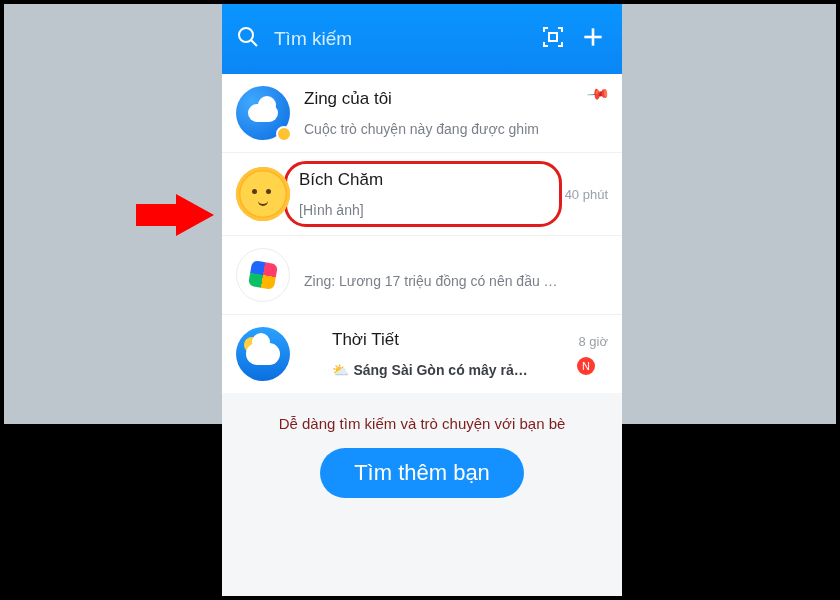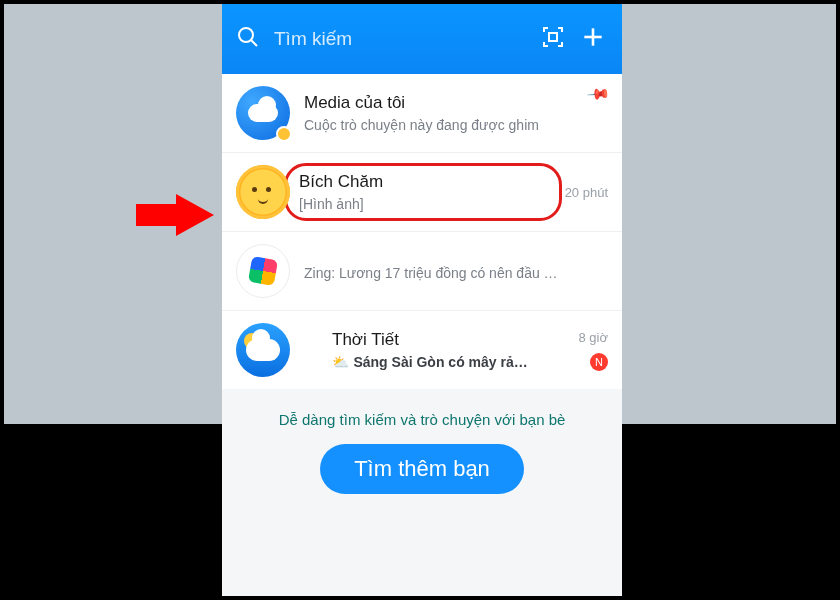--- a/index.html
+++ b/index.html
@@ -9,27 +9,27 @@
   .header{height:70px;background:linear-gradient(180deg,#0a95ff,#0a86f5);display:flex;align-items:center;padding:0 14px;}
   .search-icon-svg{width:24px;height:24px;}
   .search-ph{flex:1;margin-left:14px;color:#d5ecff;font-size:19px;}
   .hicon{width:30px;text-align:center;margin-left:10px;}
   .list{}
   .row{display:flex;align-items:center;padding:12px 14px 12px 14px;border-bottom:1px solid #eef0f2;position:relative;background:#fff;}
   .row:last-of-type{border-bottom:none;gap:28px;}
   .av{width:54px;height:54px;border-radius:50%;flex-shrink:0;position:relative;}
   .txt{flex:1;margin-left:14px;min-width:0;}
   .name{font-size:17px;color:#1a1a1a;}
-  .sub{font-size:14px;color:#7b8088;margin-top:4px;white-space:nowrap;overflow:hidden;text-overflow:ellipsis;}
+  .sub{font-size:14px;color:#7b8088;margin-top:12px;white-space:nowrap;overflow:hidden;text-overflow:ellipsis;}
   .meta{font-size:13px;color:#9aa0a8;min-width:50px;text-align:right;}
   .pin{position:absolute;right:14px;top:12px;color:#cfd3d7;font-size:15px;transform:rotate(40deg);}
   .highlight{border:3px solid #e21b1b;border-radius:22px;padding:6px 12px;margin:-4px -4px -4px -6px;}
   .badge-n{width:18px;height:18px;border-radius:50%;background:#ff3b30;color:#fff;font-size:11px;display:flex;align-items:center;justify-content:center;margin-left:6px;}
   .footer{text-align:center;padding:22px 0;}
-  .ftxt{color:#0f766e;font-size:15px;margin-bottom:16px;}
+  .ftxt{color:#7f1d1d;font-size:15px;margin-bottom:16px;}
   .fbtn{display:inline-block;background:#1591ff;color:#fff;font-size:22px;padding:12px 34px;border-radius:999px;}
   
   .av-cloud{background:radial-gradient(circle at 30% 30%,#3fa8ff,#0a6be0);position:relative;}
   .av-cloud::after{content:"";position:absolute;left:12px;top:18px;width:30px;height:18px;background:#fff;border-radius:12px;}
   .av-cloud::before{content:"";position:absolute;left:22px;top:10px;width:18px;height:18px;background:#fff;border-radius:50%;}
   .av-cloud .chk{position:absolute;right:-2px;bottom:-2px;width:16px;height:16px;border-radius:50%;background:#ffc233;border:2px solid #fff;}
   .av-sun{background:radial-gradient(circle at 50% 50%,#ffd34a 58%,#ffb321 60%);position:relative;box-shadow:inset 0 0 0 3px #ffc23a;}
   .av-sun::before{content:"";position:absolute;left:16px;top:22px;width:5px;height:5px;border-radius:50%;background:#5a3a10;box-shadow:14px 0 0 #5a3a10;}
   .av-sun::after{content:"";position:absolute;left:22px;top:32px;width:10px;height:5px;border-bottom:2px solid #5a3a10;border-radius:0 0 8px 8px;}
   .av-media{background:#fff;border:1px solid #e9ecef;display:flex;align-items:center;justify-content:center;}
@@ -78,33 +78,33 @@
       </span>
     </div>
 
     <div class="list">
 
       <div class="row">
         <div class="av av-cloud">
             <span class="chk"></span>
           </div>
         <div class="txt">
-          <div class="name">Media của tôi</div>
+          <div class="name">Zing của tôi</div>
           <div class="sub">Cuộc trò chuyện này đang được ghim</div>
         </div>
         <span class="pin">📌</span>
       </div>
 
       <div class="row">
         <div class="av av-sun"></div>
         <div class="txt highlight">
           <div class="name">Bích Chăm</div>
           <div class="sub">[Hình ảnh]</div>
         </div>
-        <div class="meta">20 phút</div>
+        <div class="meta">40 phút</div>
       </div>
 
       <div class="row">
         <div class="av av-media">
             <div class="mbox"></div>
           </div>
         <div class="txt">
           <div class="sub">Zing: Lương 17 triệu đồng có nên đầu tư...</div>
         </div>
         <div class="meta"></div>
@@ -115,21 +115,21 @@
           <span class="wsun"></span>
             <div class="wcloud"></div>
         </div>
         <div class="txt">
           <div class="name">Thời Tiết</div>
           <div class="sub sub-weather">
             <span class="emoji">⛅</span>
             <span class="txtline">Sáng Sài Gòn có mây rải rác, chiều...</span>
           </div>
         </div>
-        <div style="display:flex;flex-direction:column;align-items:flex-end;gap:8px;">
+        <div style="display:flex;flex-direction:column;align-items:center;gap:8px;">
           <div class="meta">8 giờ</div>
           <div class="badge-n">N</div>
         </div>
       </div>
 
     </div>
 
     <div class="footer">
       <div class="ftxt">Dễ dàng tìm kiếm và trò chuyện với bạn bè</div>
       <div class="fbtn">Tìm thêm bạn</div>

